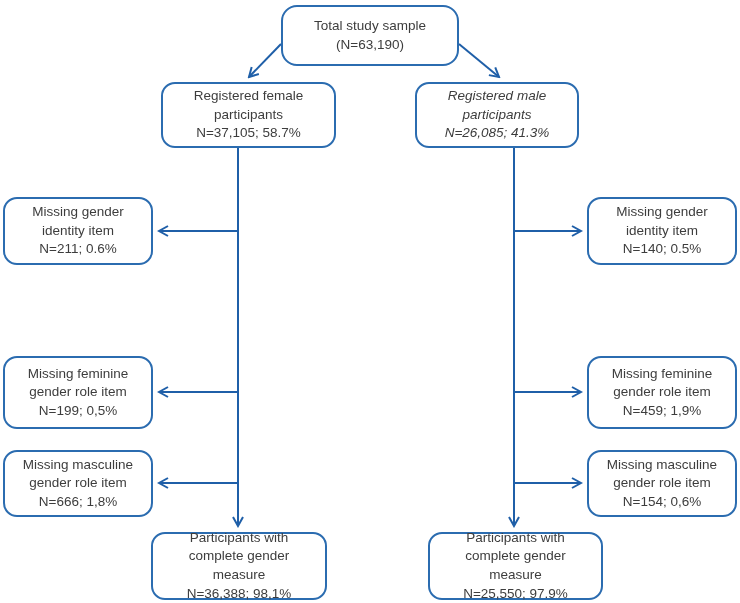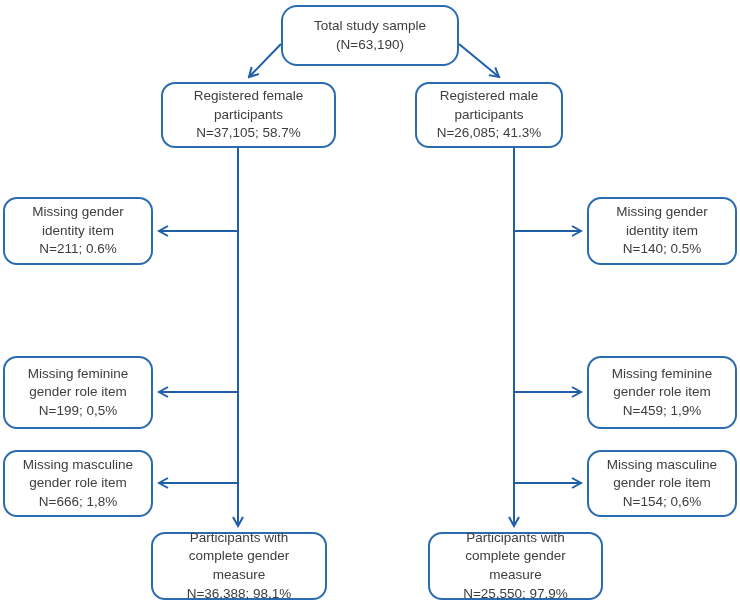--- a/index.html
+++ b/index.html
@@ -42,21 +42,21 @@
     align-items: center;
     justify-content: center;
     text-align: center;
     font-size: 13.5px;
     line-height: 1.38;
     padding: 15px 6px;
   }
   
   .b-total      { left: 281px; top:   5px; width: 178px; height: 61px; border-radius: 16px; }
   .b-female     { left: 161px; top:  82px; width: 175px; height: 66px; }
-  .b-male       { left: 415px; top:  82px; width: 148px; height: 66px; }
+  .b-male       { left: 415px; top:  82px; width: 164px; height: 66px; font-style: italic; }
   .b-mi-f       { left:   3px; top: 197px; width: 150px; height: 68px; }
   .b-mi-m       { left: 587px; top: 197px; width: 150px; height: 68px; }
   .b-mf-f       { left:   3px; top: 356px; width: 150px; height: 73px; }
   .b-mf-m       { left: 587px; top: 356px; width: 150px; height: 73px; }
   .b-mm-f       { left:   3px; top: 450px; width: 150px; height: 67px; }
   .b-mm-m       { left: 587px; top: 450px; width: 150px; height: 67px; }
   .b-complete-f { left: 151px; top: 532px; width: 176px; height: 68px; }
   .b-complete-m { left: 428px; top: 532px; width: 175px; height: 68px; }
 </style>
 </head>

